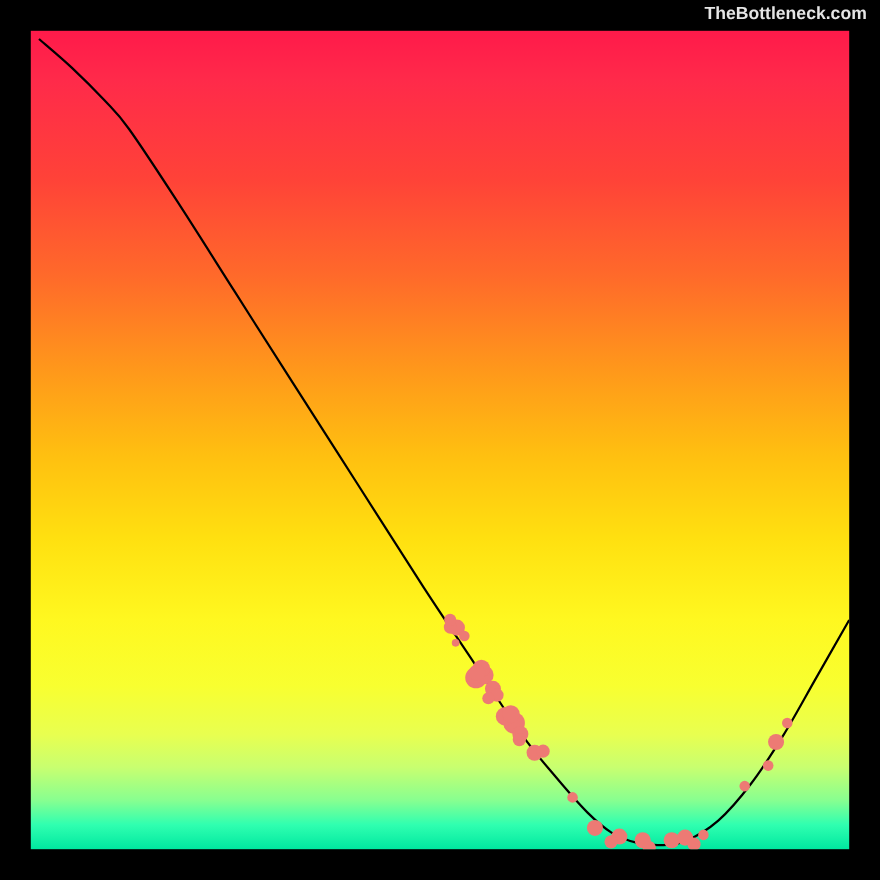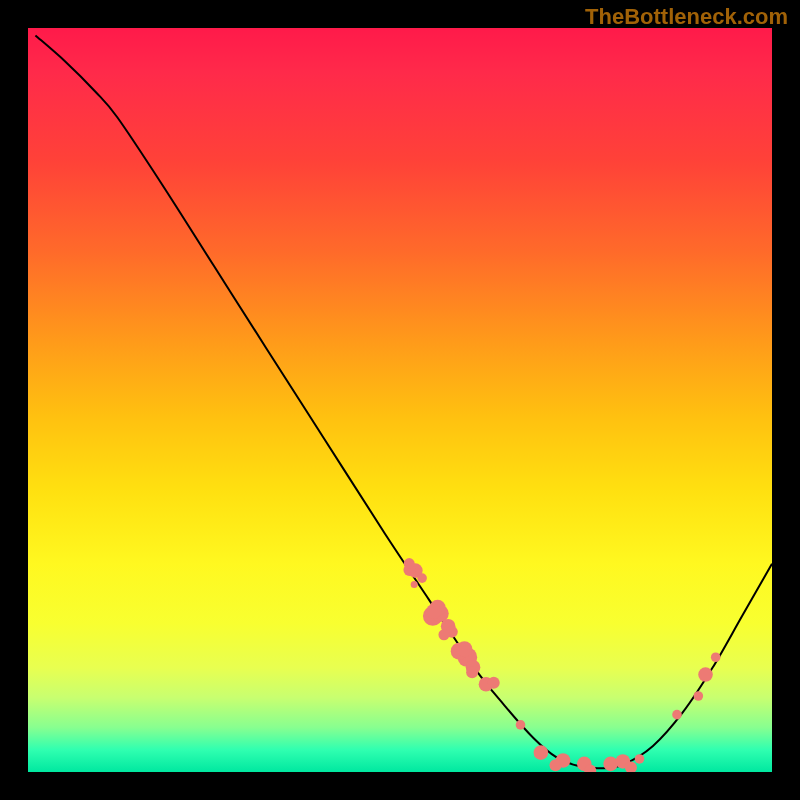--- a/index.html
+++ b/index.html
@@ -1,17 +1,17 @@
 <!DOCTYPE html>
 <html><head>
 <meta charset="utf-8">
 <style>
   * { margin: 0; padding: 0; box-sizing: border-box; }
   body { width: 800px; height: 800px; background: #000; position: relative; font-family: Arial, sans-serif; }
-  .watermark { position: absolute; top: 4px; right: 12px; color: #a16207; font-size: 22px; font-weight: bold; z-index: 10; }
+  .watermark { position: absolute; top: 4px; right: 12px; color: #e5e5e5; font-size: 16px; font-weight: bold; z-index: 10; }
   .plot-area { position: absolute; left: 28px; top: 28px; width: 744px; height: 744px; }
   .gradient-bg { position: absolute; width: 100%; height: 100%; background: linear-gradient(to bottom,
       #ff1a4a 0%,
       #ff2a4a 6%,
       #ff4238 18%,
       #ff6a2a 30%,
       #ff9a1a 42%,
       #ffc010 52%,
       #ffe010 62%,
       #fff820 72%,

